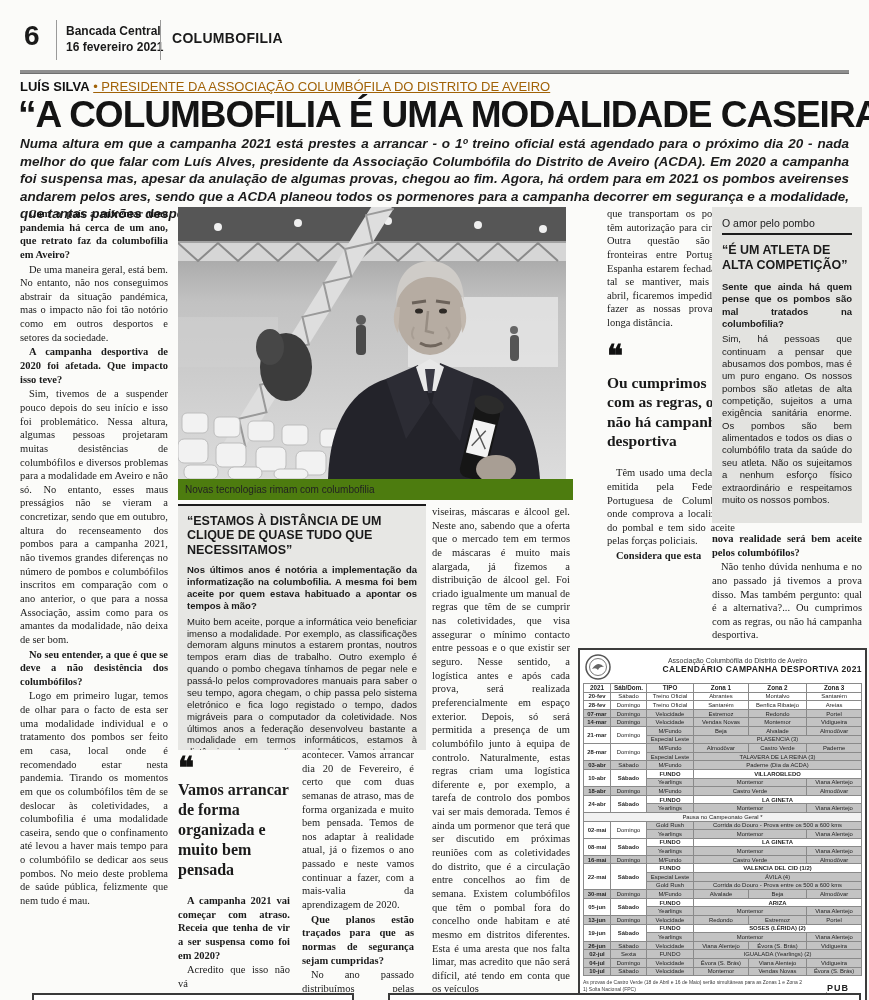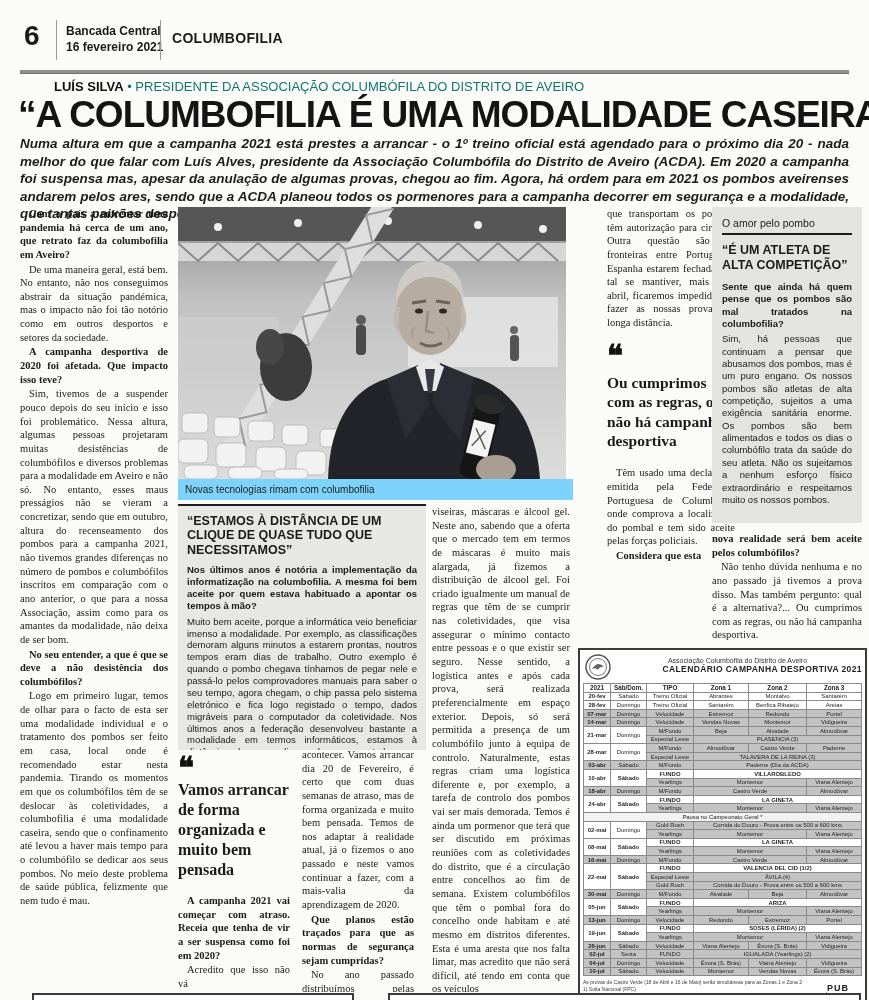--- a/index.html
+++ b/index.html
@@ -6,33 +6,33 @@
   .page{position:relative;width:869px;height:1000px;background:#fbfbf9;overflow:hidden;
         font-family:"Liberation Serif",serif;color:#1a1a1a;}
   .abs{position:absolute;}
   
   .pagenum{font-family:"Liberation Sans",sans-serif;font-weight:bold;font-size:28px;}
   .vrule{width:1px;background:#9a9a9a;}
   .paperblock{font-family:"Liberation Sans",sans-serif;font-weight:bold;font-size:12px;line-height:1.3;}
   .section{font-family:"Liberation Sans",sans-serif;font-weight:bold;font-size:14px;letter-spacing:.3px;}
   .toprule{height:3px;background:#8f8f8f;border-bottom:1px solid #6f6f6f;}
   .kicker{font-family:"Liberation Sans",sans-serif;font-size:13px;}
-  .kicker b{color:#111;margin-left:34px;}
-  .kicker span.rest{color:#0f766e;}
+  .kicker b{color:#111;}
+  .kicker span.rest{color:#a16207;text-decoration:underline;}
   .headline{font-family:"Liberation Sans",sans-serif;font-weight:bold;font-size:37px;
             letter-spacing:-1px;white-space:nowrap;color:#141414;}
   .lead{font-family:"Liberation Sans",sans-serif;font-weight:bold;font-style:italic;
         font-size:13.5px;line-height:1.3;text-align:justify;color:#1c1c1c;}
   .byline{font-weight:normal;font-style:normal;font-size:9.5px;color:#555;}
   
   .col{font-size:10.5px;line-height:1.3;text-align:justify;}
   .col p{margin:0 0 1px 0;text-indent:9px;}
   .col p.q{font-weight:bold;}
   
-  .caption{background:#7dd3fc;font-family:"Liberation Sans",sans-serif;font-size:10px;
+  .caption{background:#4d7c0f;font-family:"Liberation Sans",sans-serif;font-size:10px;
            color:#222;line-height:21px;padding-left:7px;}
   
   .greybox{background:#e7e7e4;border-top:2px solid #1c1c1c;padding:8px 9px;
            font-family:"Liberation Sans",sans-serif;text-align:justify;}
   .greybox .bt{font-weight:bold;font-size:12.5px;line-height:1.15;margin-bottom:7px;text-align:left;}
   .greybox .bq{font-weight:bold;font-size:9.5px;line-height:1.25;margin-bottom:4px;}
   .greybox .ba{font-size:9.5px;line-height:1.25;}
   
   .qmark{font-family:"DejaVu Serif",serif;font-weight:bold;font-size:30px;line-height:.8;color:#111;}
   .pullquote{font-weight:bold;font-size:16px;line-height:1.25;text-align:left;}

